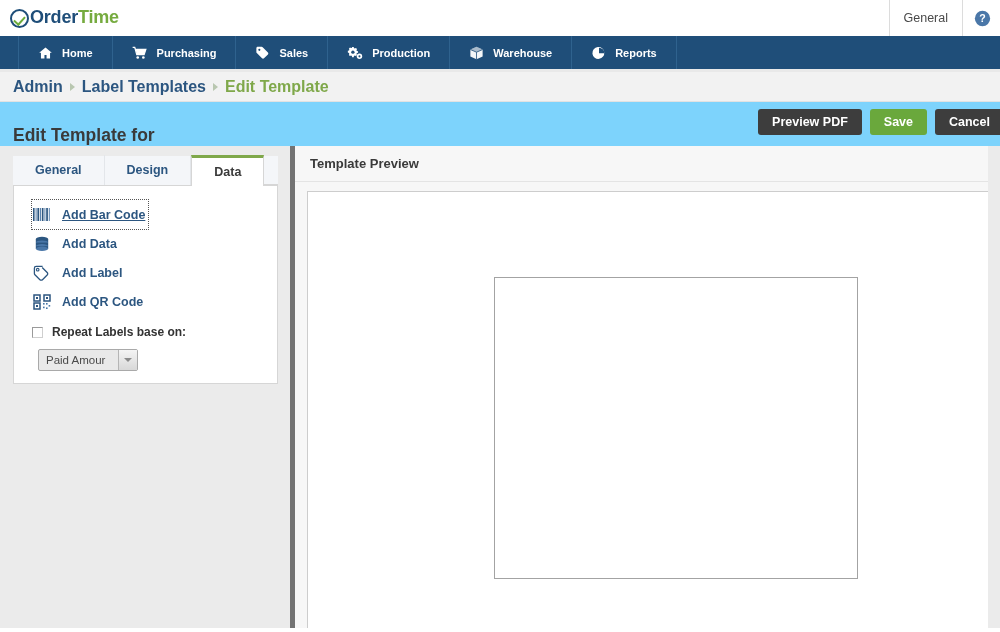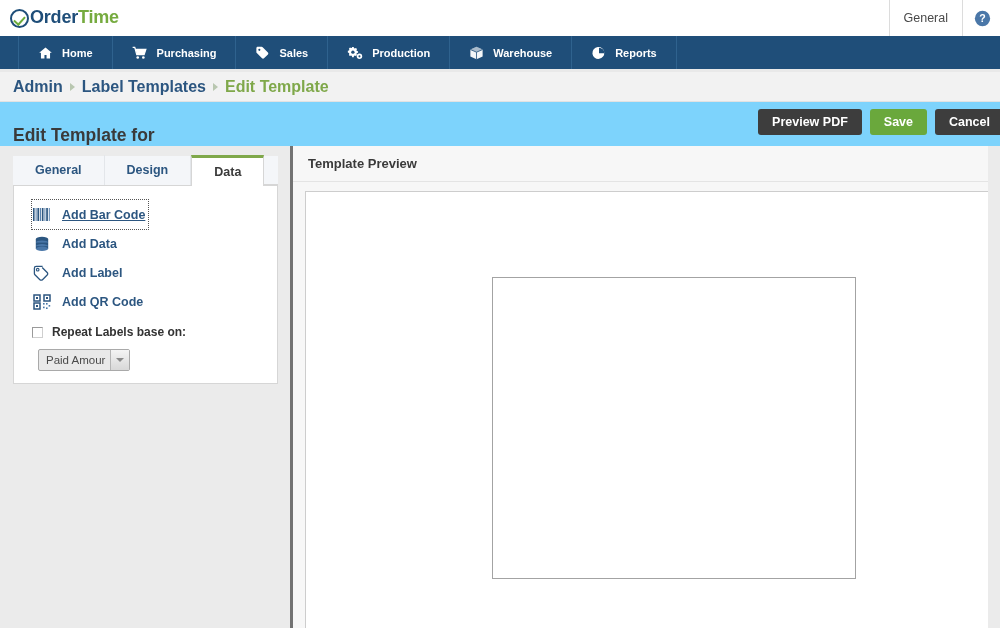--- a/index.html
+++ b/index.html
@@ -245,21 +245,21 @@
   }
   .select-wrap {
     margin-top: 10px;
     margin-left: 6px;
     display: inline-flex;
     align-items: stretch;
     height: 22px;
     border: 1px solid #a9a9a9;
     background: #e9e9e9;
     border-radius: 2px;
-    width: 92px;
+    width: 100px;
   }
   .select-value {
     flex: 1;
     font-size: 11.5px;
     color: #4a4a4a;
     line-height: 20px;
     padding-left: 7px;
     white-space: nowrap;
     overflow: hidden;
   }
@@ -277,21 +277,21 @@
     border-right: 4px solid transparent;
     border-top: 4px solid #8a8a8a;
     display: block;
   }
 
   
   .right-col {
     flex: 1;
     margin: 0 12px 0 0;
     background: #f7f7f7;
-    border-left: 3px solid #737373;
+    border-left: 5px solid #737373;
     display: flex;
     flex-direction: column;
   }
   .preview-head {
     height: 36px;
     display: flex;
     align-items: center;
     padding-left: 15px;
     font-size: 13px;
     font-weight: bold;

